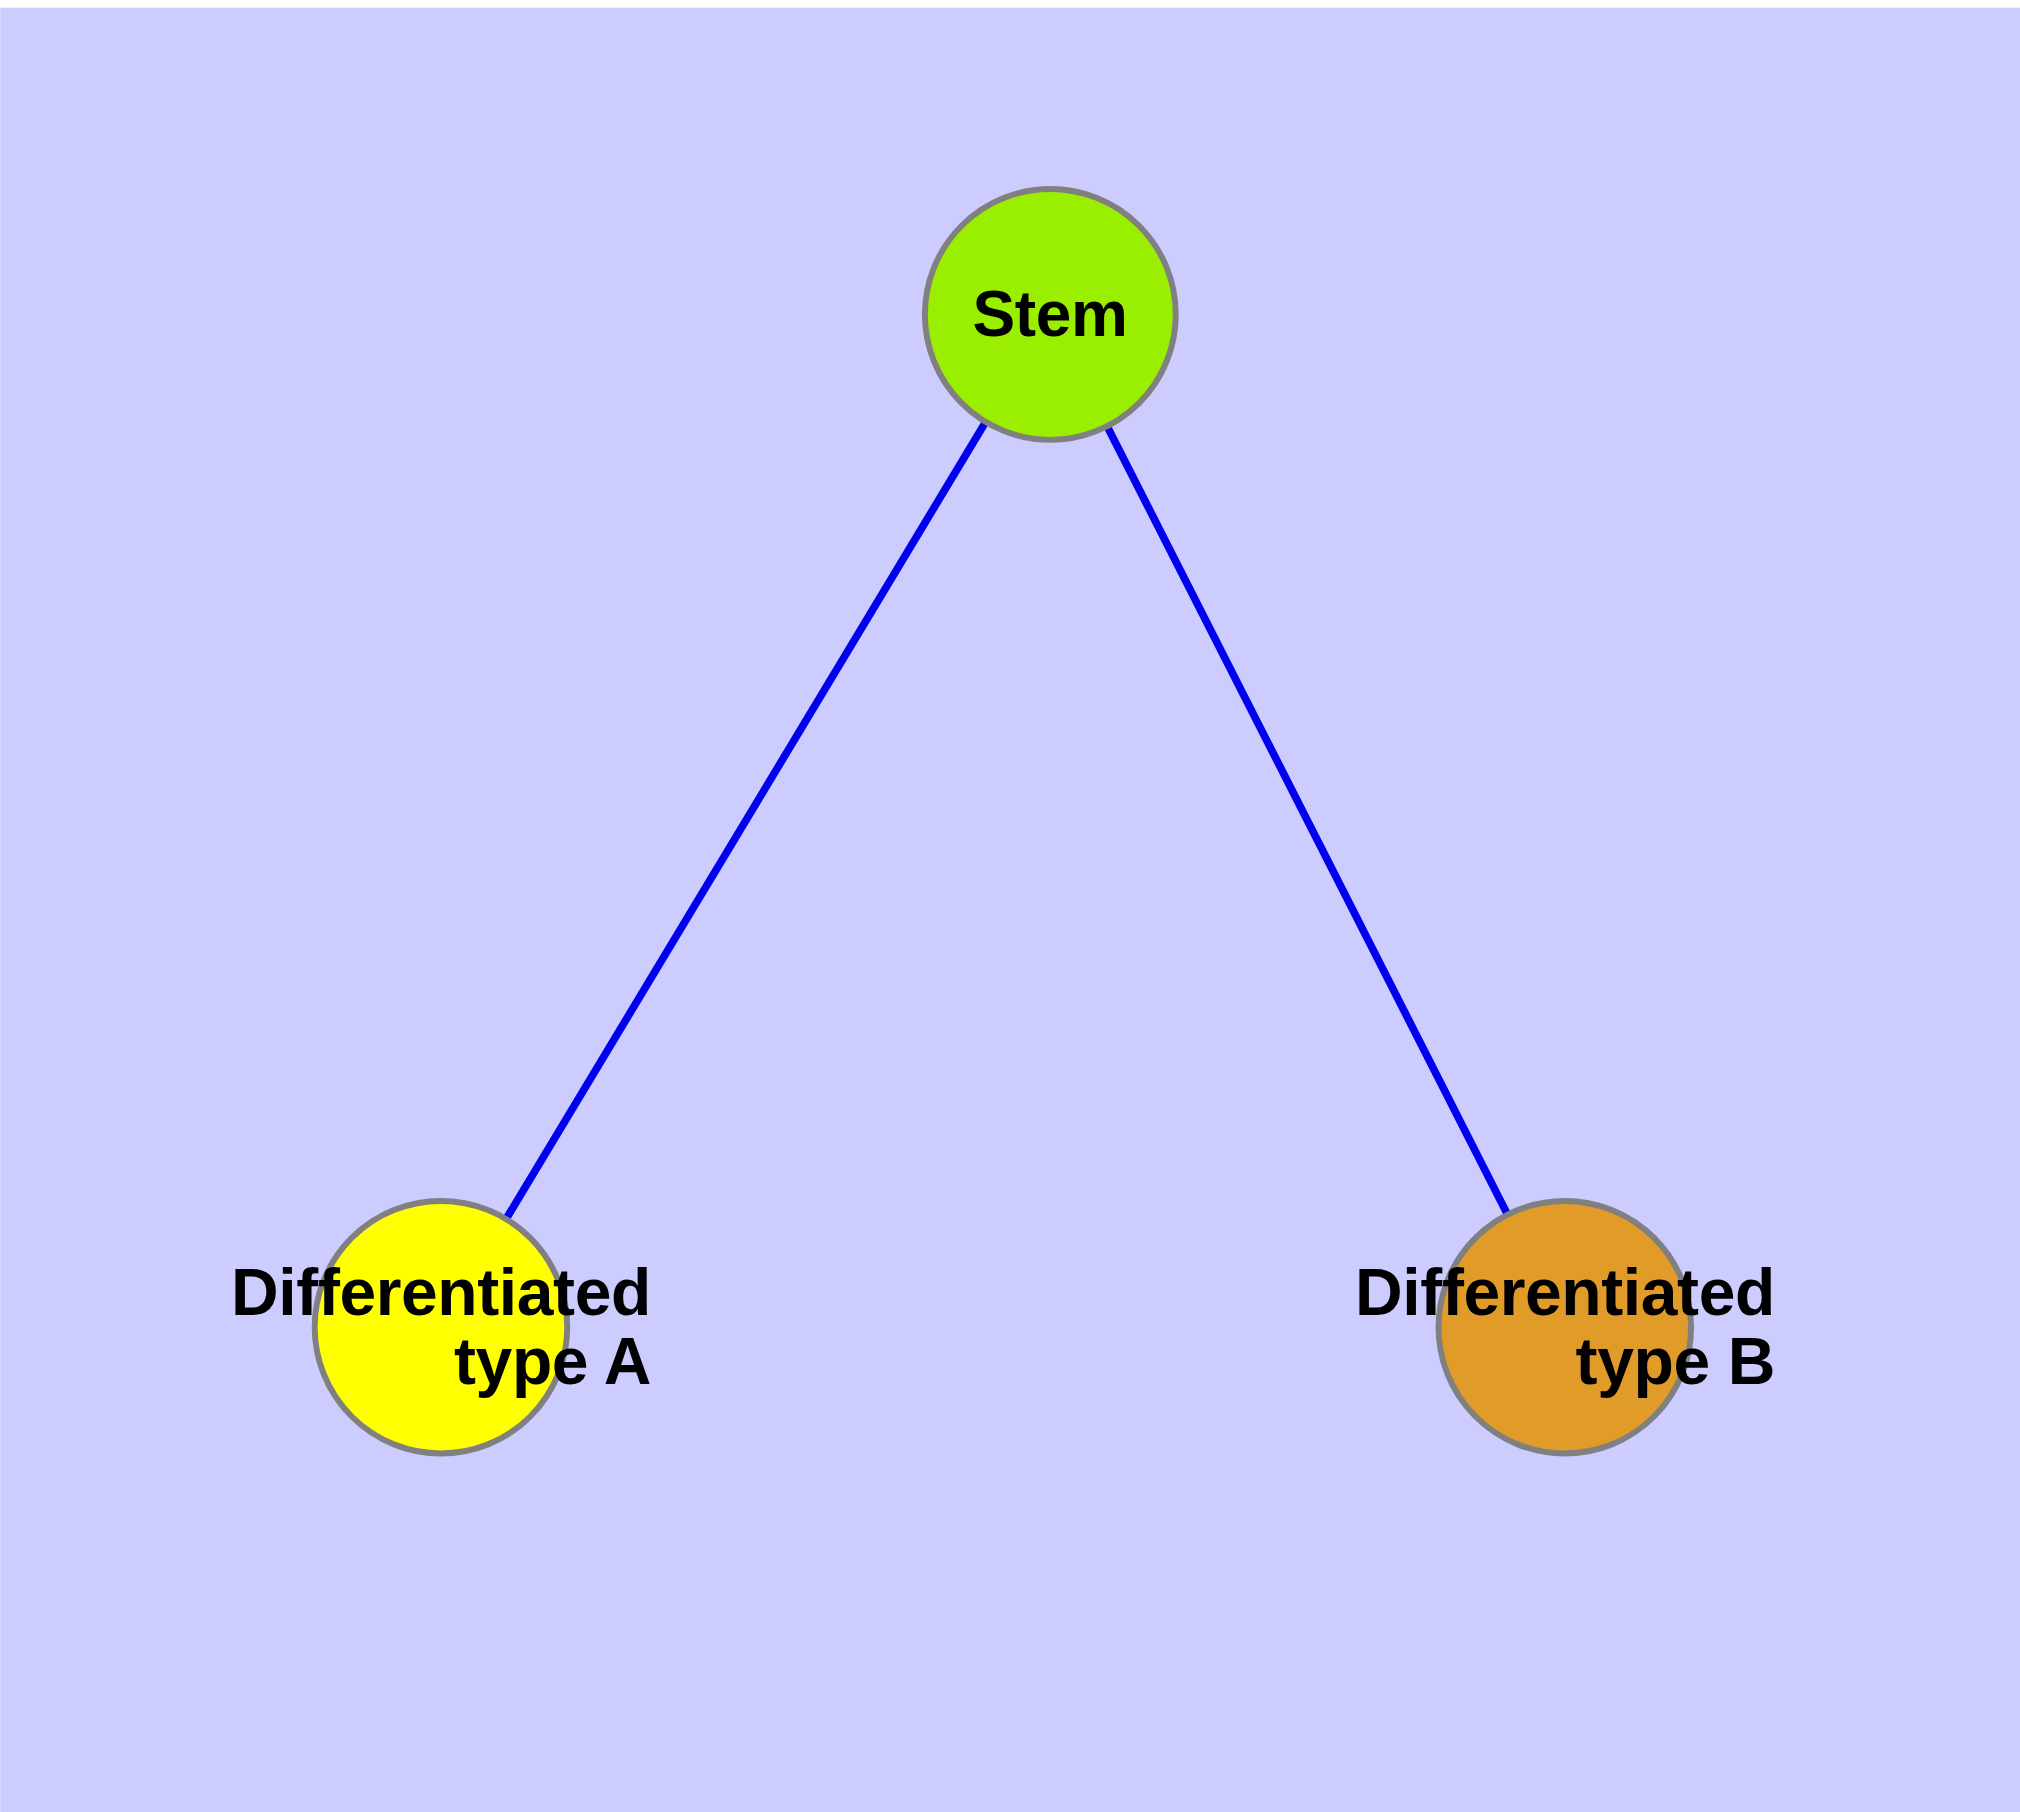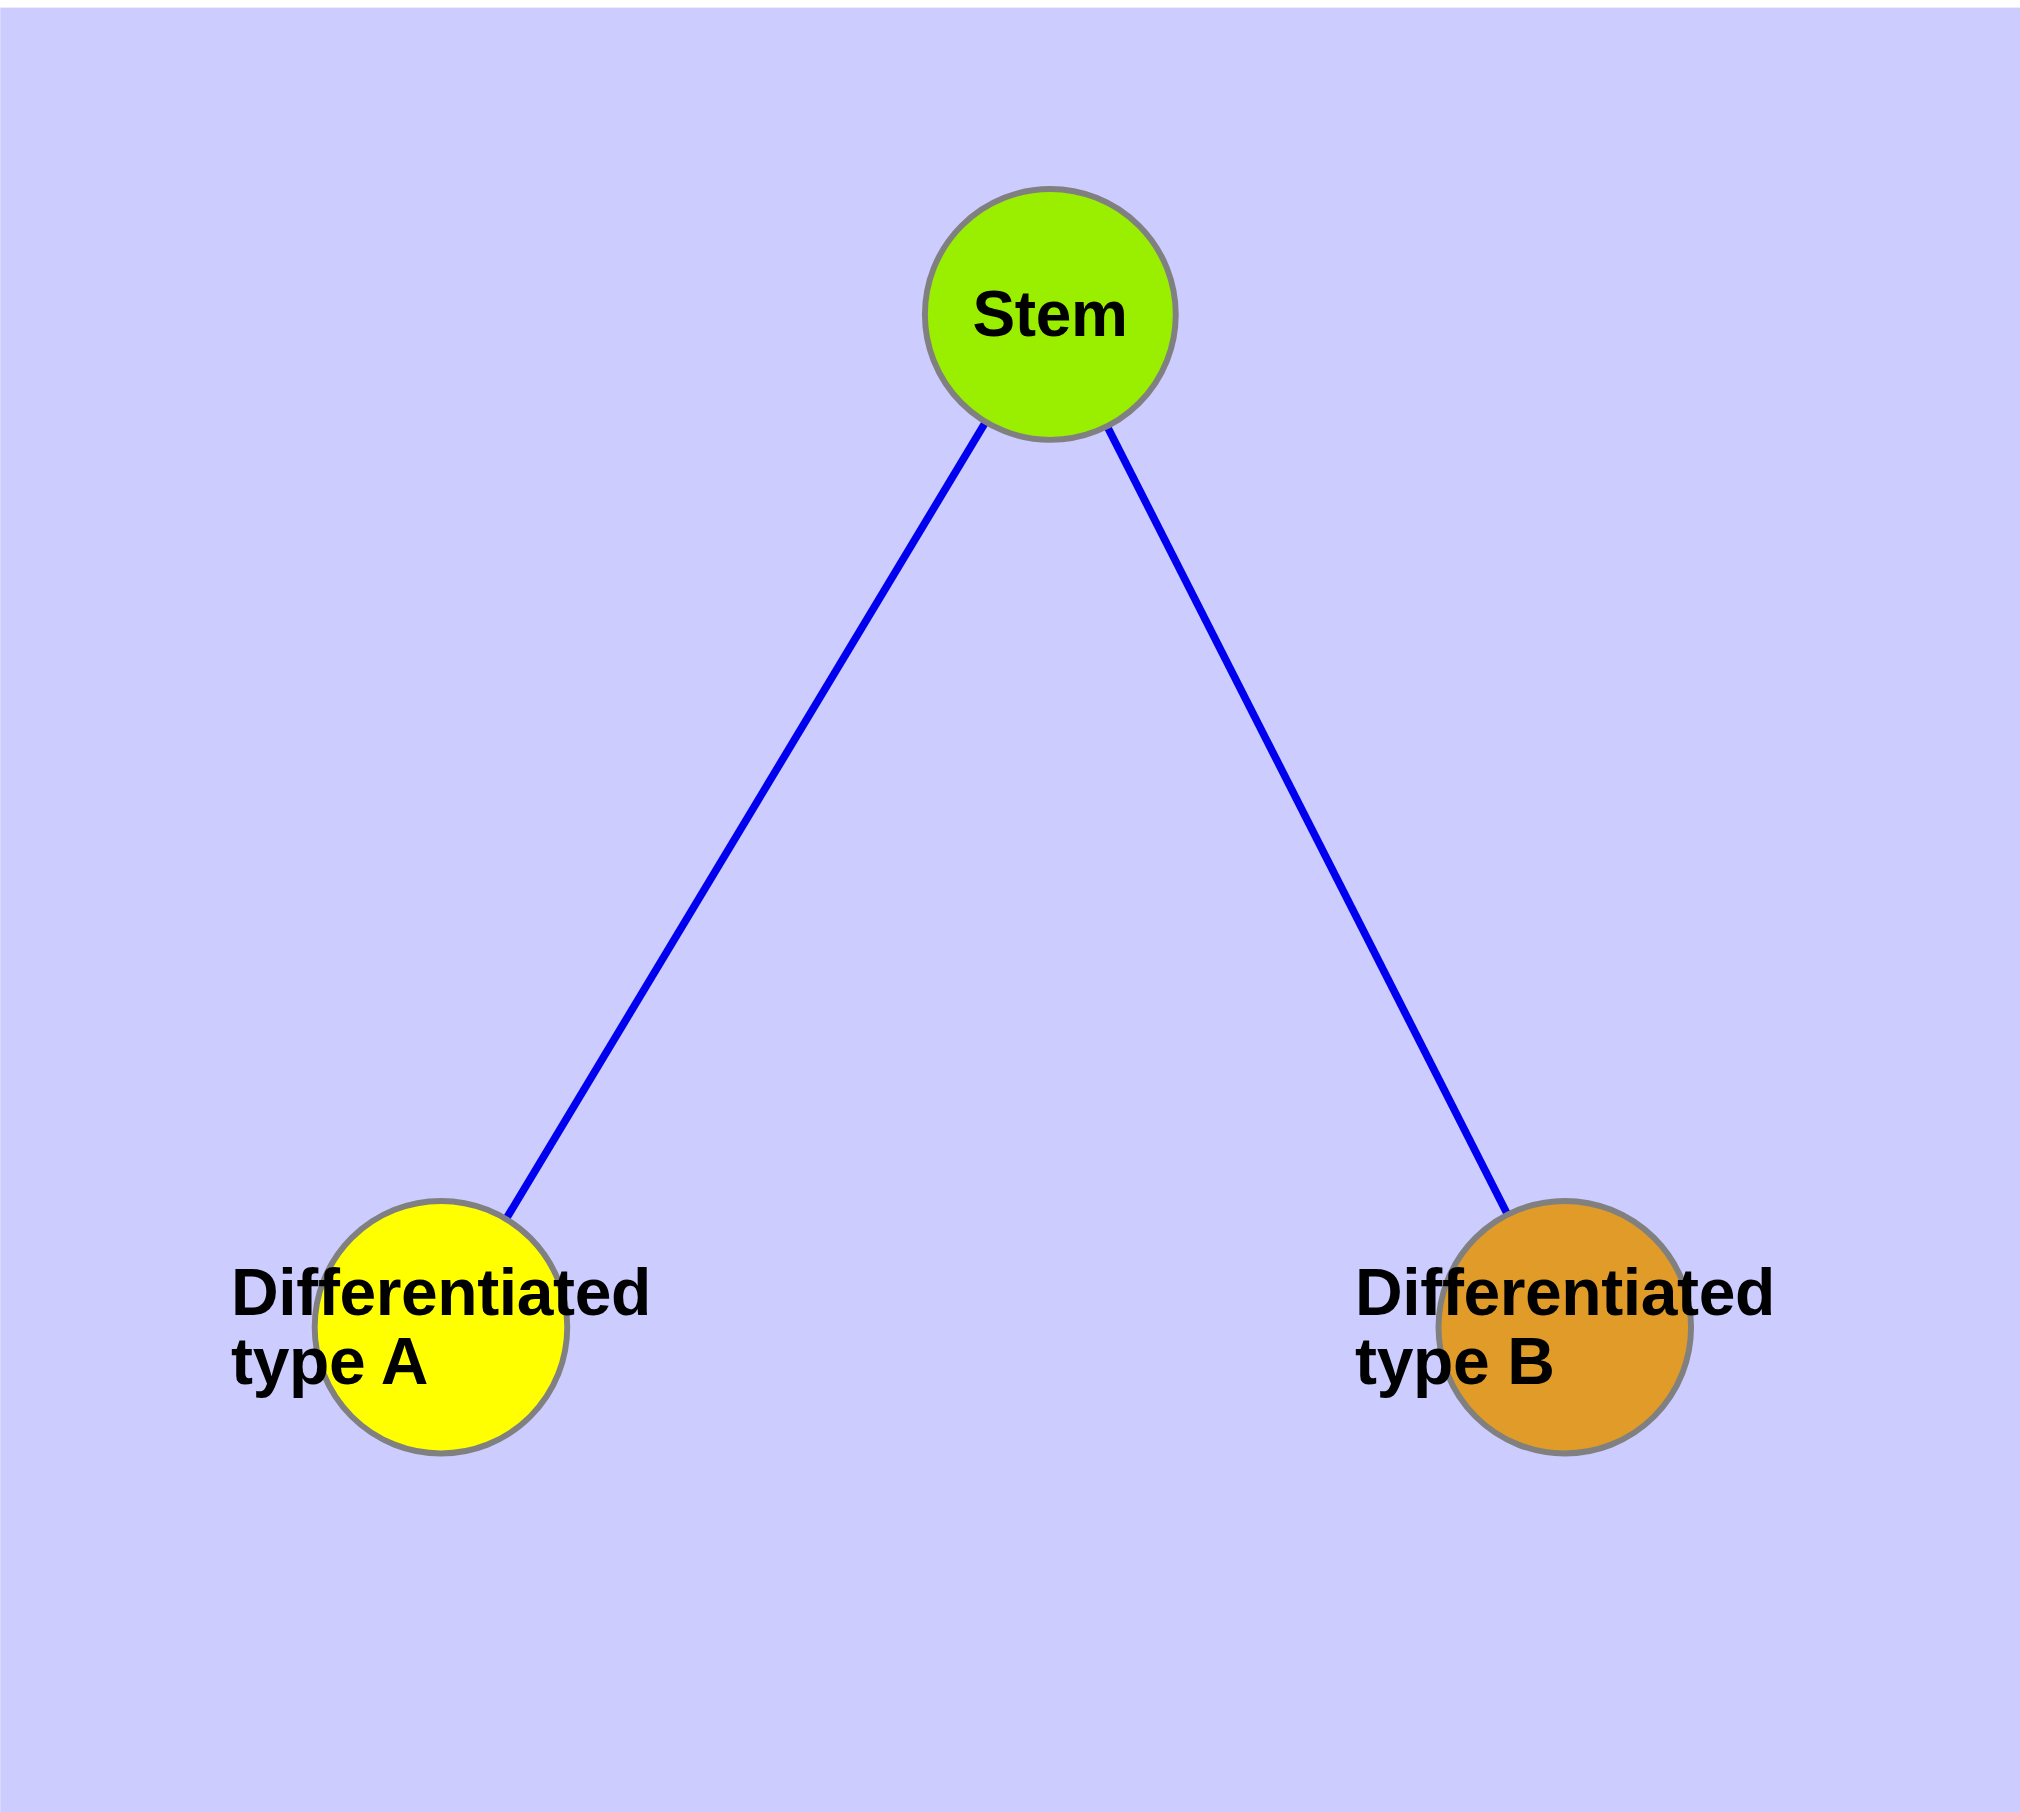--- a/index.html
+++ b/index.html
@@ -23,21 +23,21 @@
   #graph-svg {
     position: absolute;
     left: 0;
     top: 0;
     width: 2021px;
     height: 1812px;
     display: block;
   }
   .node-label {
     position: absolute;
-    text-align: left;
+    text-align: right;
     font-family: "Liberation Sans", sans-serif;
     font-weight: bold;
     color: #000000;
     white-space: pre;
     line-height: 1.04;
     letter-spacing: -0.4px;
     pointer-events: none;
     transform: translate(-50%, -50%);
   }
   .label-stem   { font-size: 64px; }

